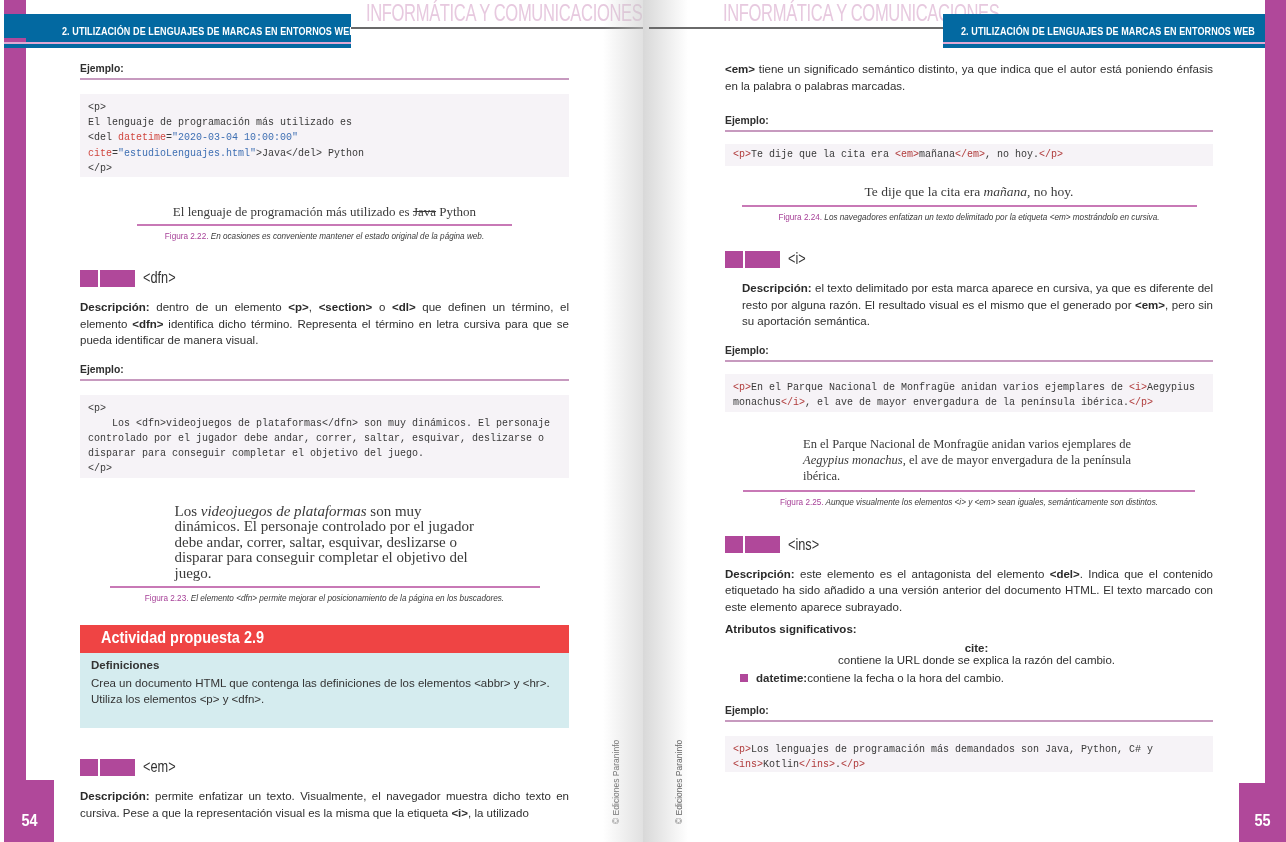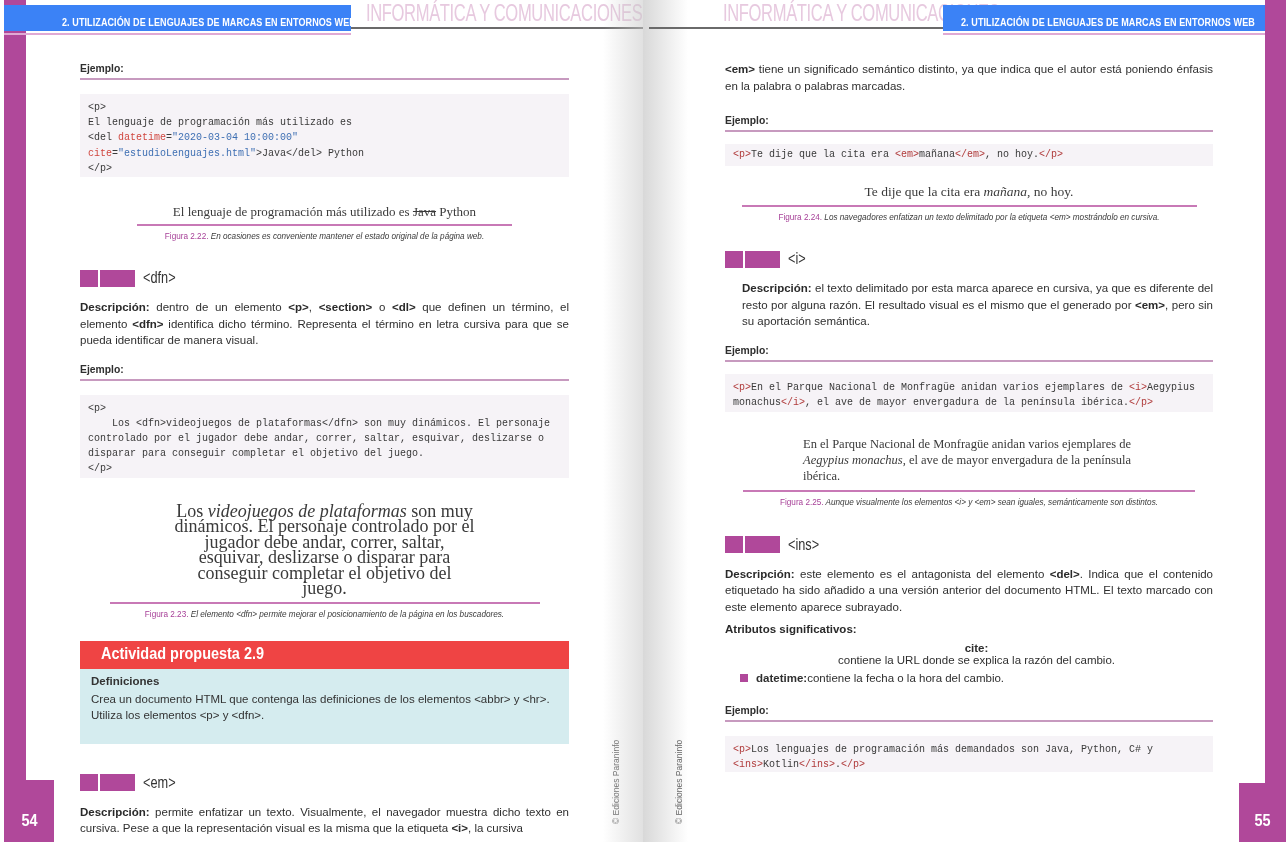--- a/index.html
+++ b/index.html
@@ -11,21 +11,21 @@
   .page.right { left: 643px; width: 643px; }
 
   
   .gutter-shade-l { position: absolute; top: 0; right: 0; width: 40px; height: 842px;
     background: linear-gradient(to right, rgba(255,255,255,0), rgba(200,200,200,0.55)); }
   .gutter-shade-r { position: absolute; top: 0; left: 0; width: 45px; height: 842px;
     background: linear-gradient(to left, rgba(255,255,255,0), rgba(190,190,190,0.6)); }
 
   
   .frame { position: absolute; background: #b0489a; }
-  .hdr-band { position: absolute; top: 5px; height: 26px; background: #3b82f6; }
+  .hdr-band { position: absolute; top: 14px; height: 34px; background: #0369a1; }
   .hdr-band .hdr-line { position: absolute; left: 0; right: 0; top: 28px; height: 2px; background: #e0a9d4; }
   .hdr-text { position: absolute; top: 11px; font-family: "Liberation Sans", sans-serif; font-size: 10.5px;
     color: #ffffff; letter-spacing: 0.1px; font-weight: bold; transform: scaleX(0.86); transform-origin: left center; white-space: nowrap; }
   .brand { position: absolute; top: 0; font-family: "Liberation Sans", sans-serif; font-size: 23px; color: #e7c9df;
     transform: scaleX(0.72); transform-origin: left top; white-space: nowrap; letter-spacing: -0.5px; }
   .brand-rule { position: absolute; top: 27px; height: 2px; background: #6a6a6a; }
 
   .pagenum { position: absolute; color: #ffffff; font-size: 17px; font-weight: bold; transform: scaleX(0.85); }
 
   .content { position: absolute; }
@@ -114,21 +114,21 @@
     </div>
 
     <div class="ej-label" style="margin-top:14px;"><span>Ejemplo:</span></div>
     <div class="code" style="margin-top:14px; height:83px;"><span>&lt;p&gt;</span>
 <span>    Los &lt;dfn&gt;videojuegos de plataformas&lt;/dfn&gt; son muy dinámicos. El personaje</span>
 <span>controlado por el jugador debe andar, correr, saltar, esquivar, deslizarse o</span>
 <span>disparar para conseguir completar el objetivo del juego.</span>
 <span>&lt;/p&gt;</span></div>
 
     <div class="figure" style="margin-top:26px;">
-      <div class="fig-render" style="font-size:18px; line-height:15.5px; width:300px; margin:0 auto; text-align:center;">
+      <div class="fig-render" style="font-size:15px; line-height:15.5px; width:300px; margin:0 auto; text-align:left;">
         <span>Los </span><i>videojuegos de plataformas</i><span> son muy dinámicos. El personaje controlado por el jugador debe andar, correr, saltar, esquivar, deslizarse o disparar para conseguir completar el objetivo del juego.</span>
       </div>
       <div class="fig-rule" style="width:430px; margin-top:5px;"></div>
       <div class="fig-caption">
         <span class="fig-num">Figura 2.23.</span><span> El elemento &lt;dfn&gt; permite mejorar el posicionamiento de la página en los buscadores.</span>
       </div>
     </div>
 
     <div class="activity" style="margin-top:22px;">
       <div class="activity-head"><span>Actividad propuesta 2.9</span></div>
@@ -137,21 +137,21 @@
         <div class="activity-text">Crea un documento HTML que contenga las definiciones de los elementos &lt;abbr&gt; y &lt;hr&gt;. Utiliza los elementos &lt;p&gt; y &lt;dfn&gt;.</div>
       </div>
     </div>
 
     <div class="sec-head" style="margin-top:28px;">
       <span class="sec-sq a"></span>
         <span class="sec-sq b"></span>
       <span class="sec-title">&lt;em&gt;</span>
     </div>
     <div class="para" style="margin-top:10px;">
-      <b>Descripción:</b><span> permite enfatizar un texto. Visualmente, el navegador muestra dicho texto en cursiva. Pese a que la representación visual es la misma que la etiqueta </span><b>&lt;i&gt;</b><span>, la cursiva</span>
+      <b>Descripción:</b><span> permite enfatizar un texto. Visualmente, el navegador muestra dicho texto en cursiva. Pese a que la representación visual es la misma que la etiqueta </span><b>&lt;i&gt;</b><span>, la utilizado</span>
     </div>
   </div>
 
   <span class="vert-credit" style="left:611px; top:824px;">© Ediciones Paraninfo</span>
   <div class="gutter-shade-l"></div>
 </div>
 
 <div class="page right">
   <div class="gutter-shade-r"></div>
 

